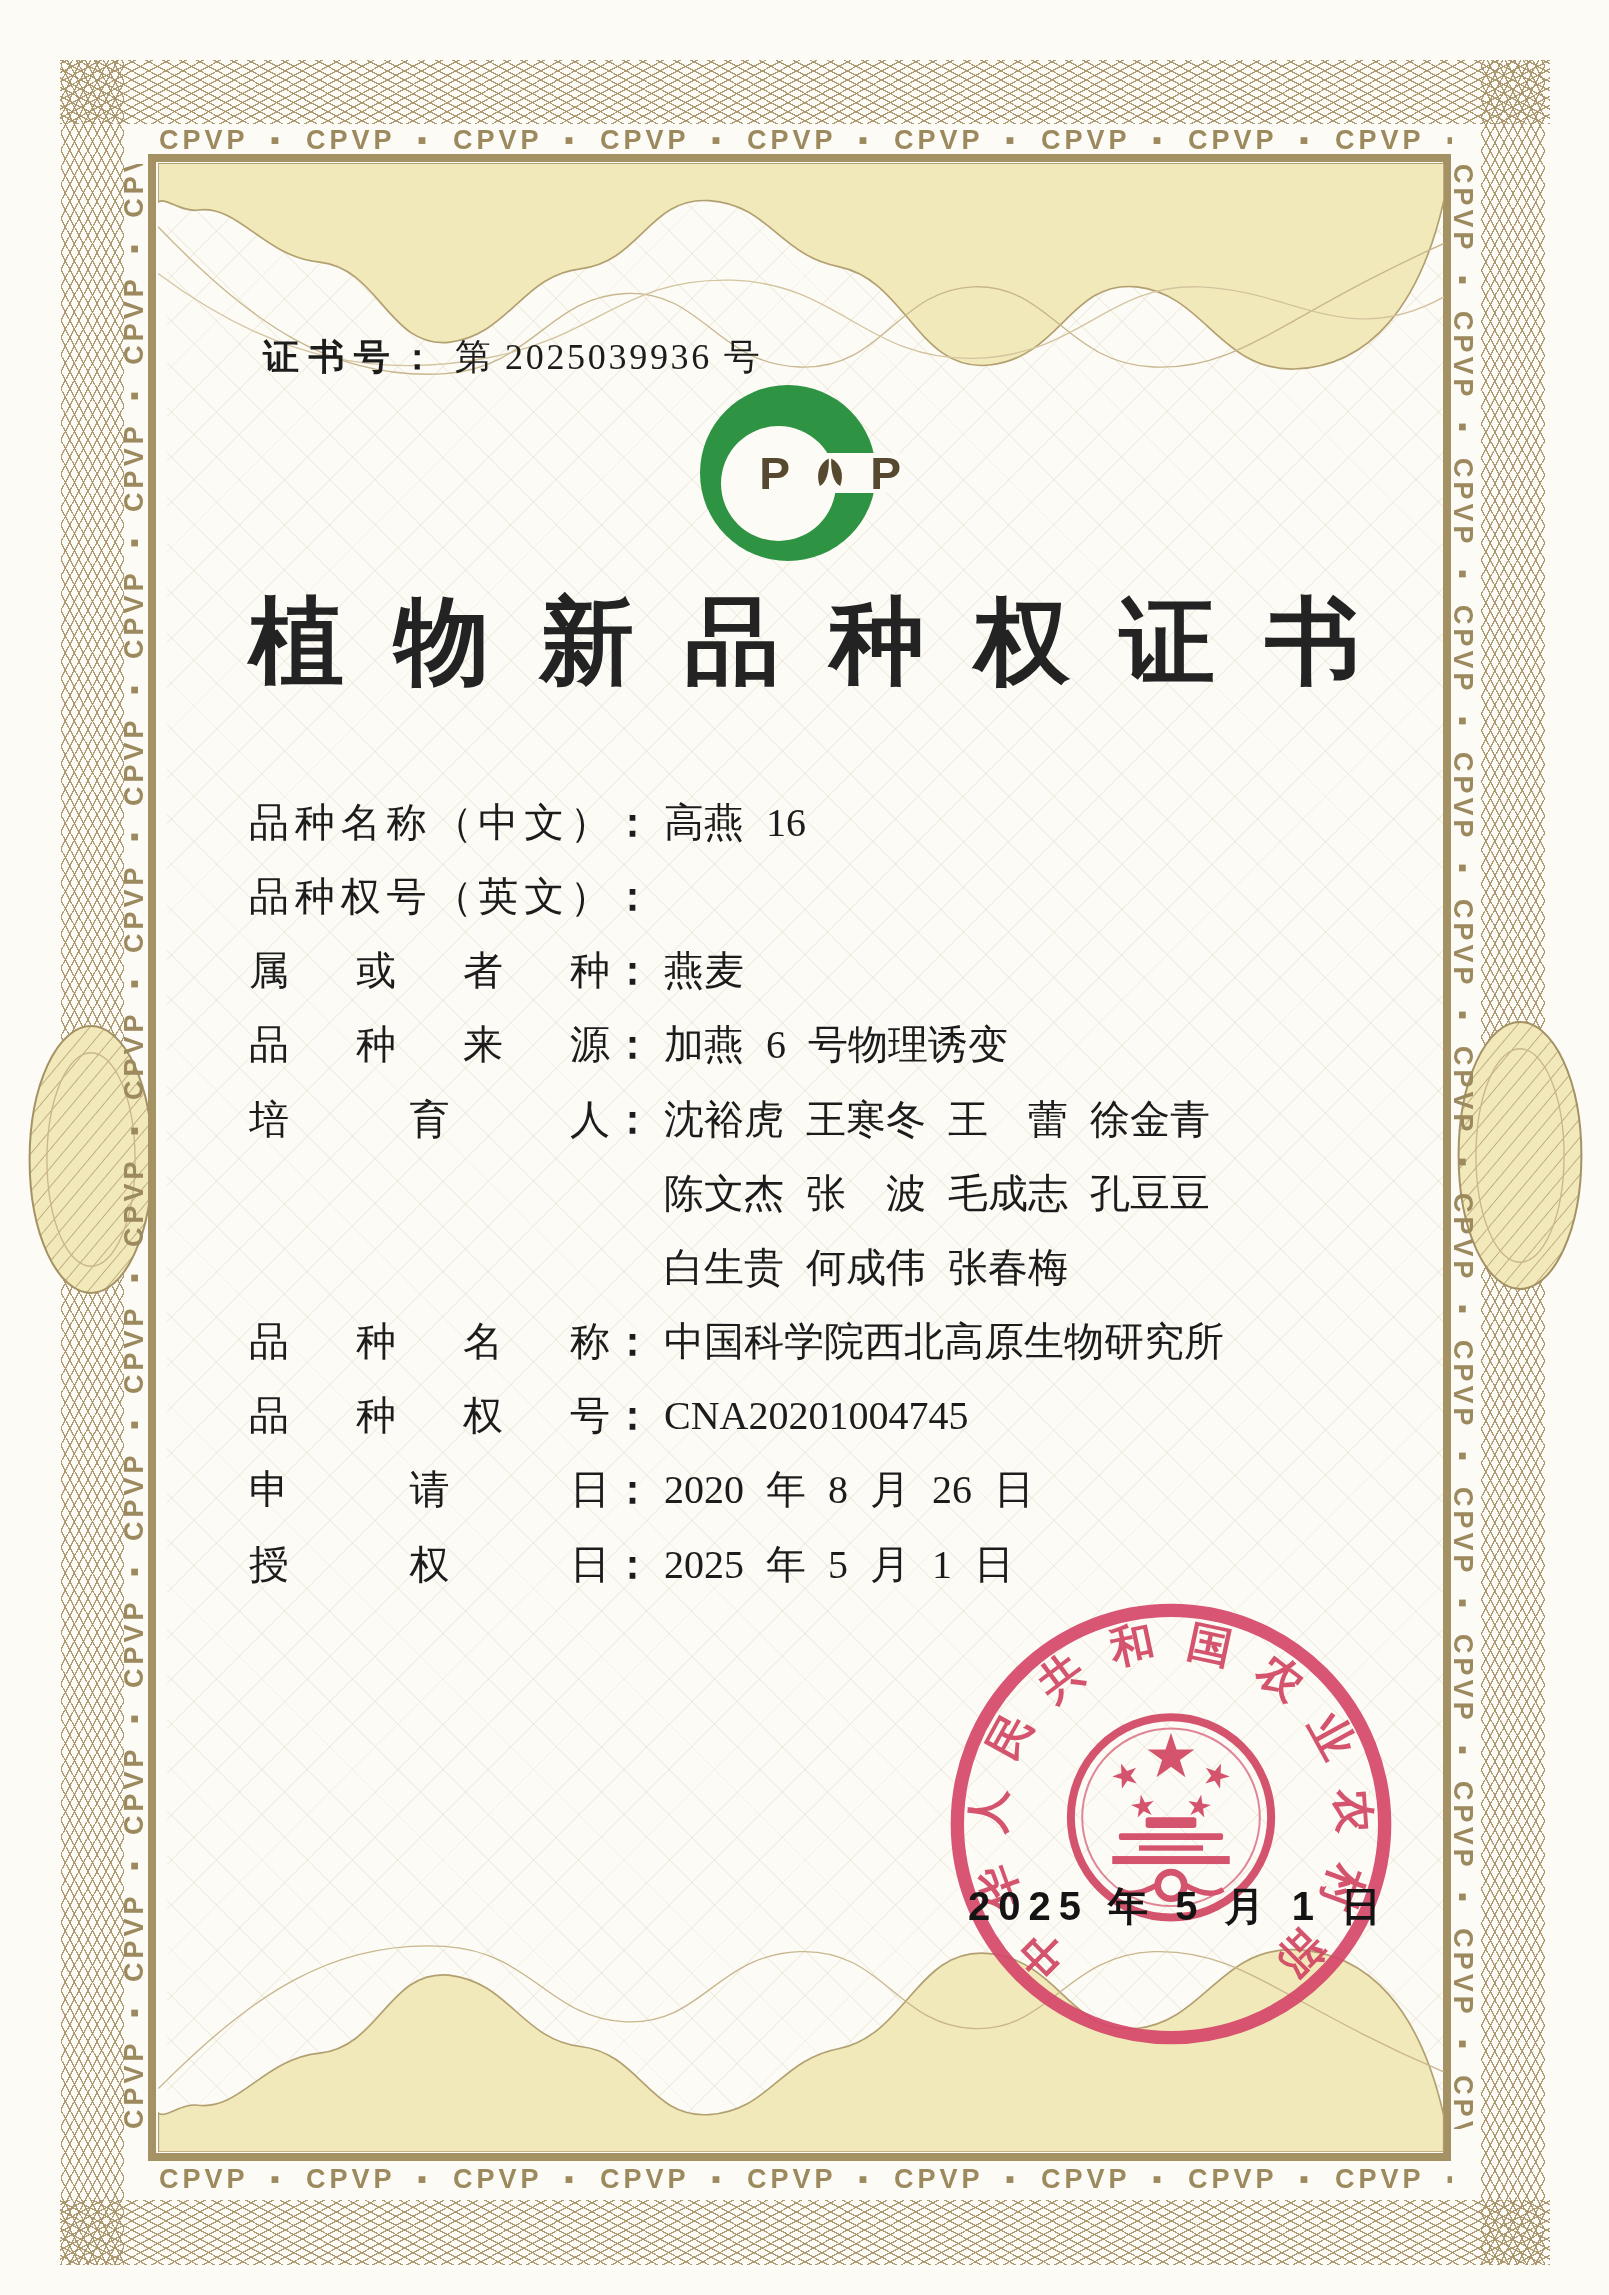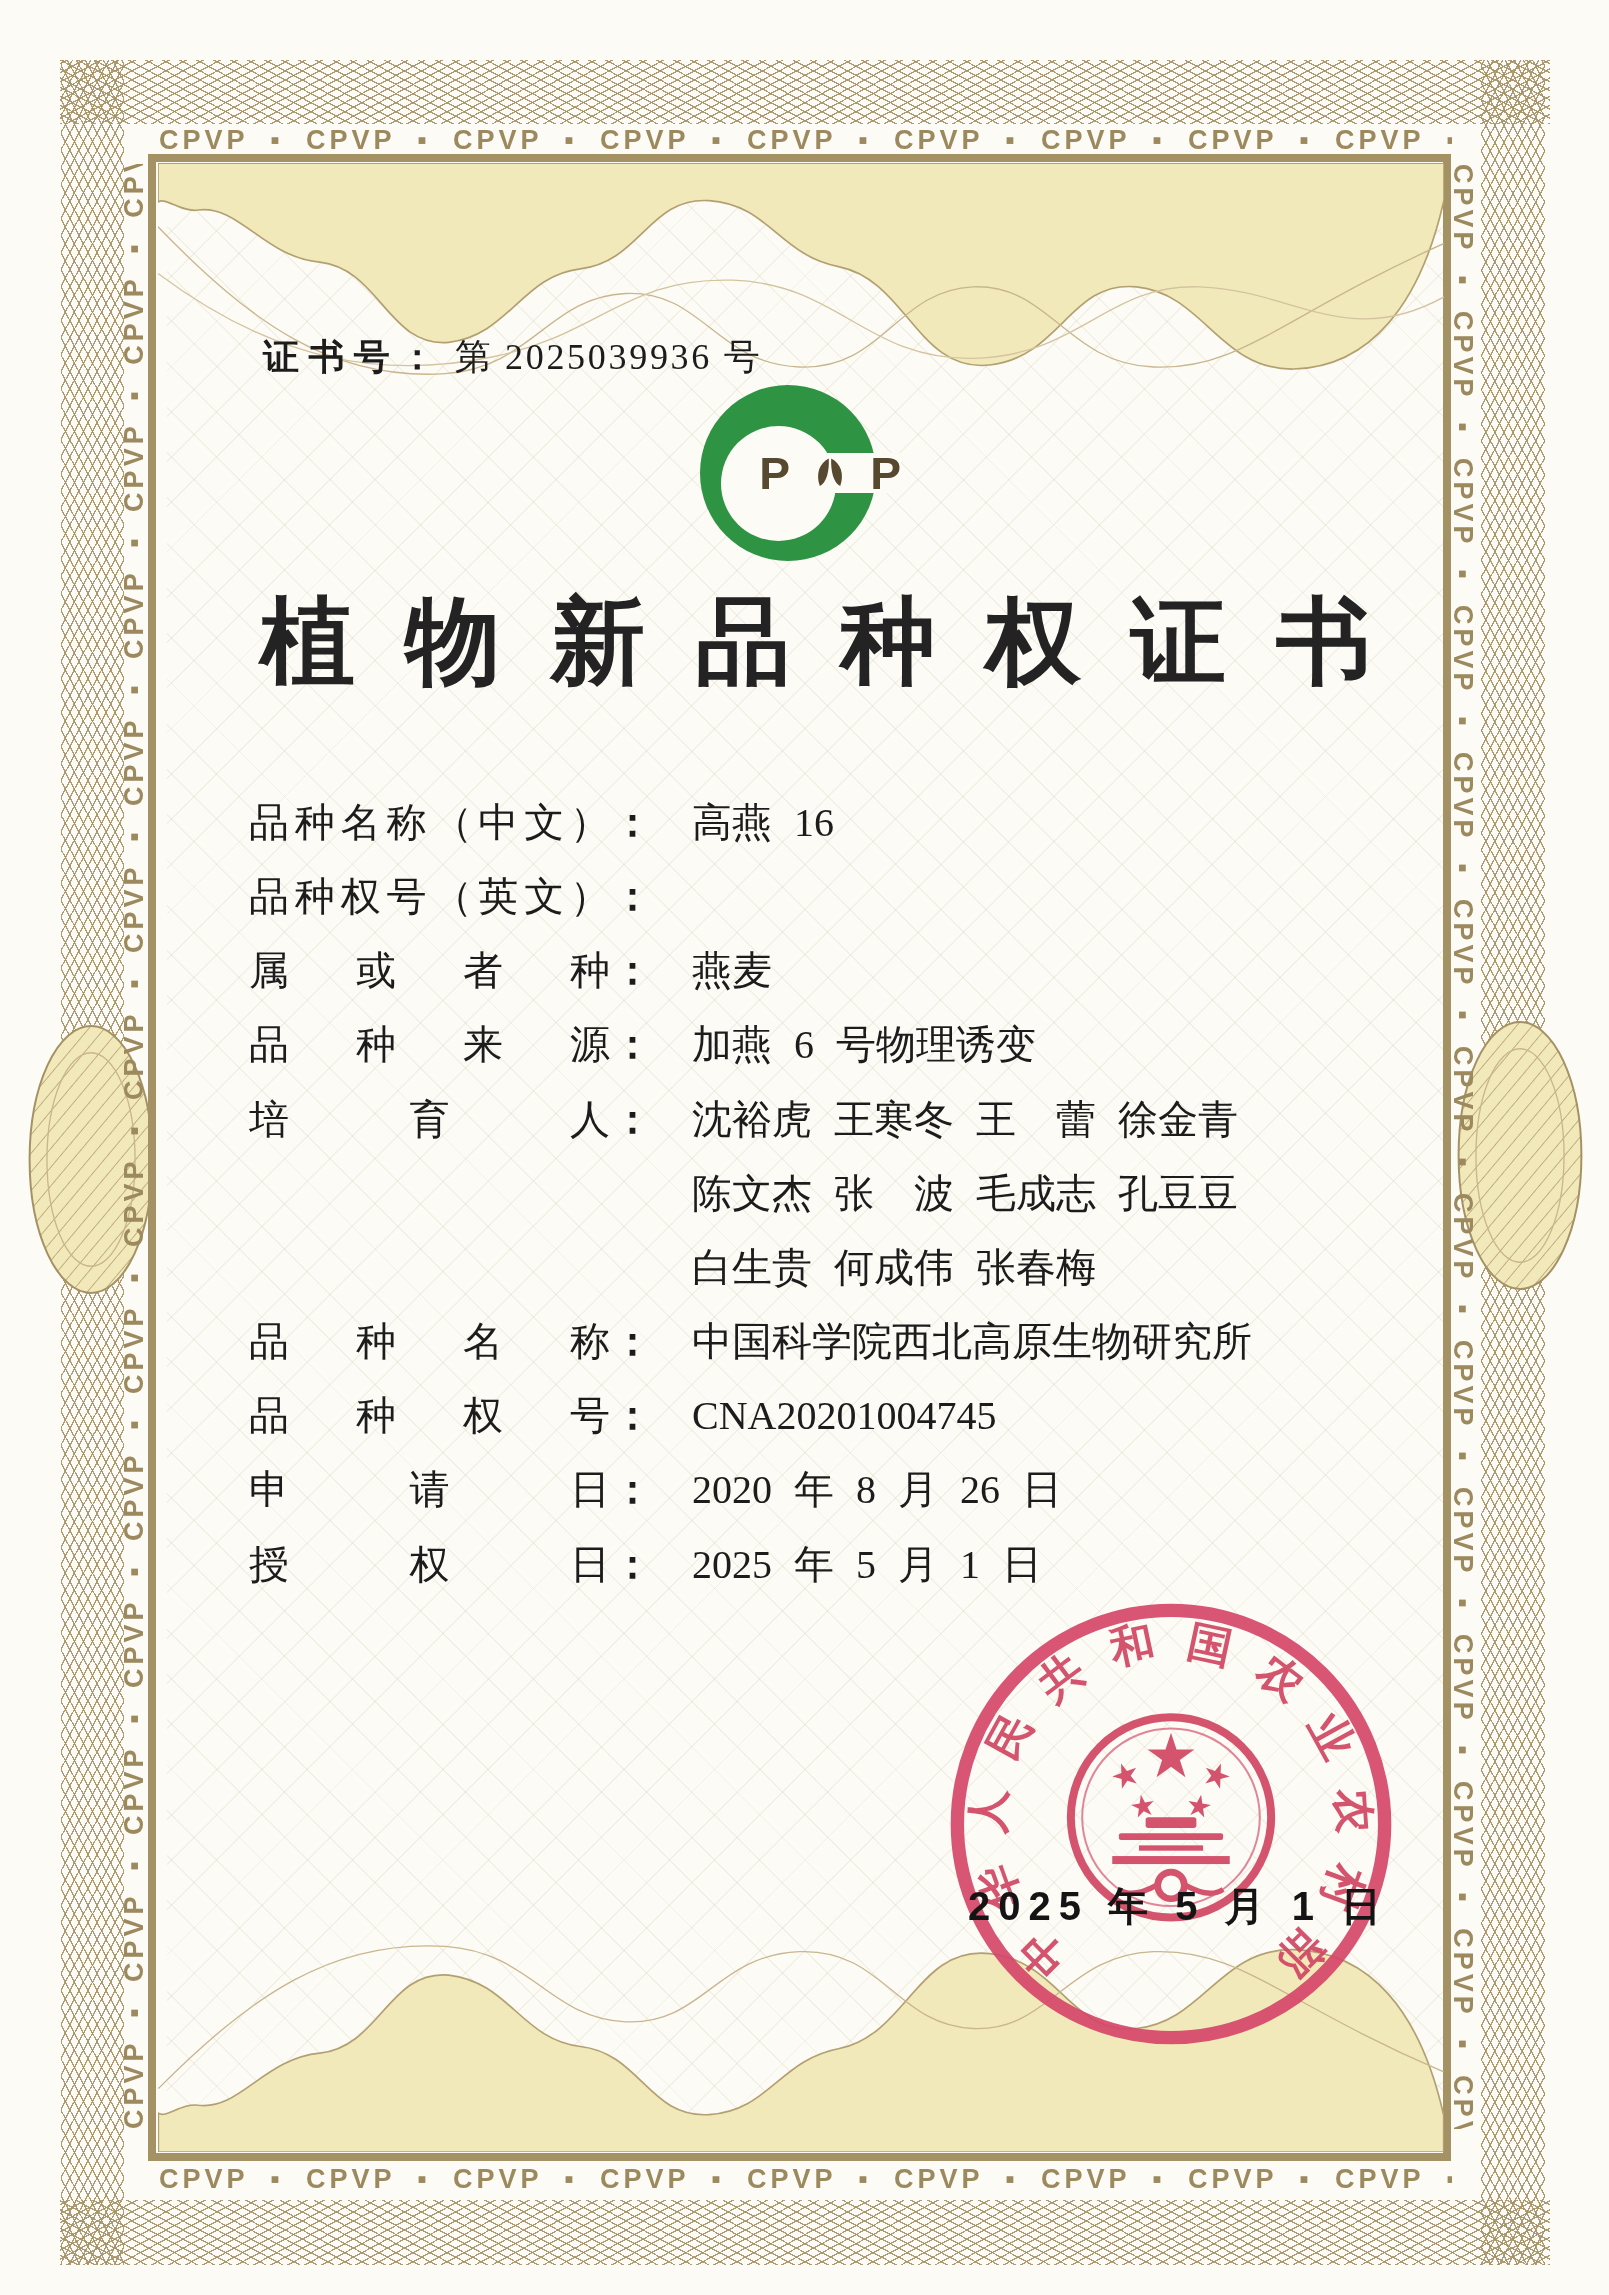--- a/index.html
+++ b/index.html
@@ -44,27 +44,27 @@
   .cert-line .val{font-family:"Liberation Serif","DejaVu Serif",serif;letter-spacing:2.7px;}
   
   .logo{position:absolute;left:700px;top:385px;width:200px;height:182px;}
   .logo-circle{position:absolute;left:0;top:0;width:176px;height:176px;border-radius:50%;background:#2e9342;}
   .logo-hole{position:absolute;left:21.4px;top:41px;width:115px;height:115px;border-radius:50%;background:#fcfbf6;}
   .logo-band{position:absolute;left:71px;top:68px;width:130px;height:40px;background:#fcfbf6;}
   .logo-letters{position:absolute;left:60px;top:67px;width:140px;height:43px;display:flex;align-items:center;justify-content:space-between;}
   .logo-letters .pchar{font-size:44px;font-weight:900;color:#57492f;line-height:43px;transform:scaleX(1.05);}
   
   .title{position:absolute;left:249px;top:588px;width:1111px;font-size:95px;font-weight:900;
-         color:#232323;text-align:justify;text-align-last:justify;text-justify:inter-character;line-height:107px;white-space:nowrap;margin-left:11px;}
+         color:#232323;text-align:justify;text-align-last:justify;text-justify:inter-character;line-height:107px;white-space:nowrap;}
   
   .row{position:absolute;left:249px;height:61px;line-height:61px;font-size:40px;white-space:nowrap;}
   .row .lab{position:absolute;left:0;top:0;width:361px;font-weight:400;
             text-align:justify;text-align-last:justify;text-justify:inter-character;}
   .row .colon{position:absolute;left:362px;top:0;width:43px;font-weight:700;text-align:center;}
-  .row .val{position:absolute;left:443px;top:0;font-family:"Liberation Serif","DejaVu Serif",serif;word-spacing:12px;}
+  .row .val{position:absolute;left:415px;top:0;font-family:"Liberation Serif","DejaVu Serif",serif;word-spacing:12px;}
   
   .seal-svg{position:absolute;left:944px;top:1597px;width:454px;height:454px;opacity:.92;}
   .seal-arc{font-family:"Liberation Serif","DejaVu Serif",serif;font-weight:700;font-size:66px;fill:#d14663;}
   .seal-date{position:absolute;left:968px;top:1879px;font-size:40px;font-weight:600;
              letter-spacing:8px;color:#141414;white-space:nowrap;z-index:5;}
 </style>
 </head>
 <body>
 
 <div class="page">

